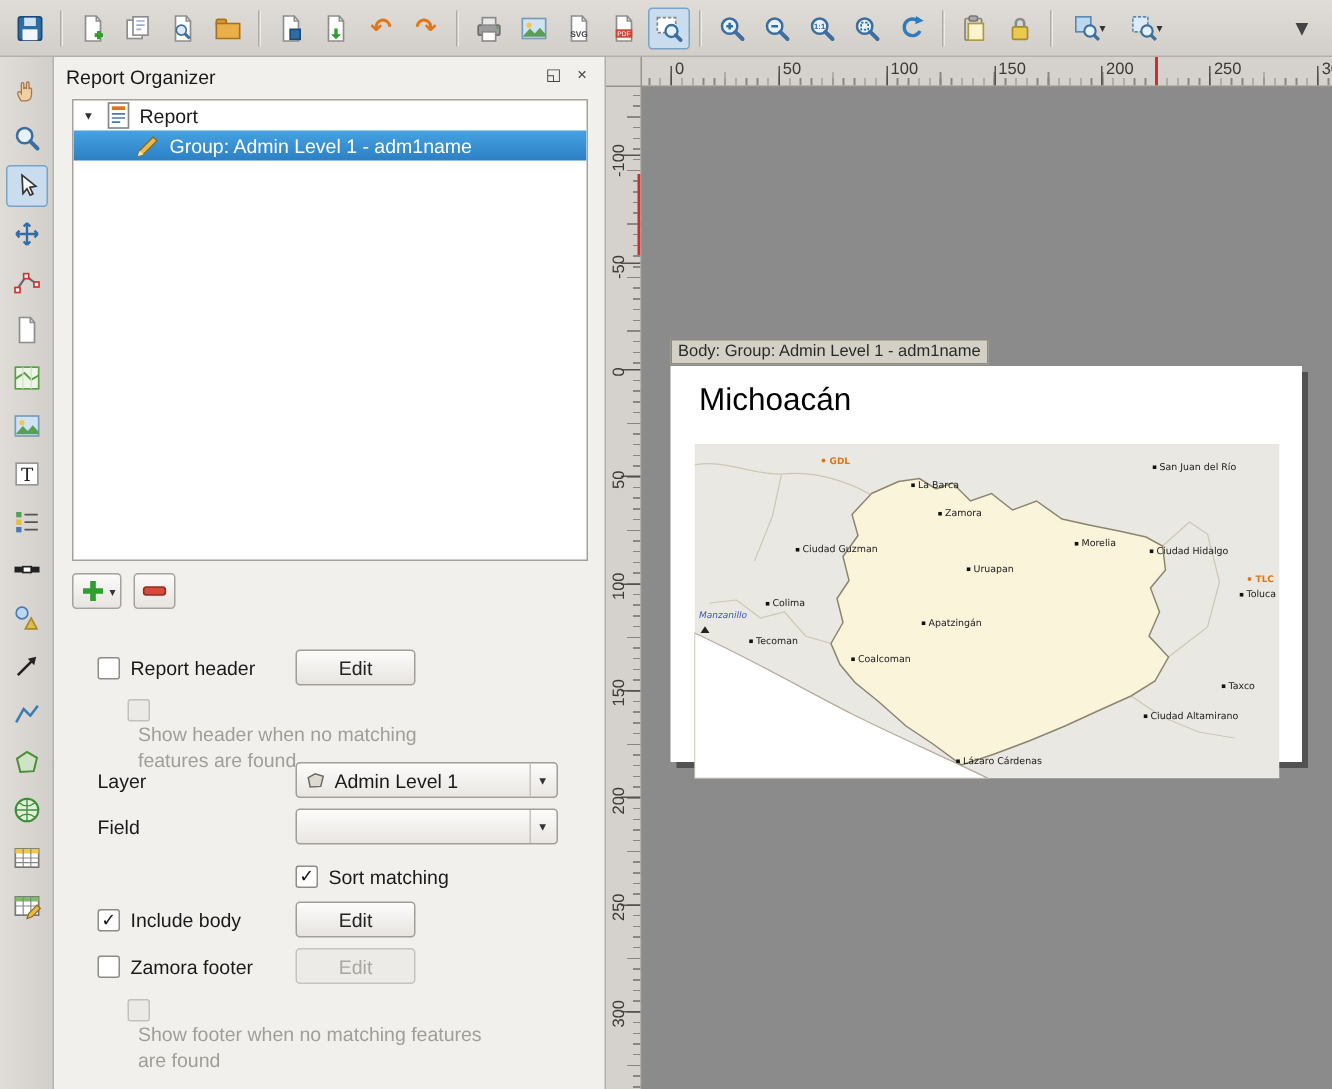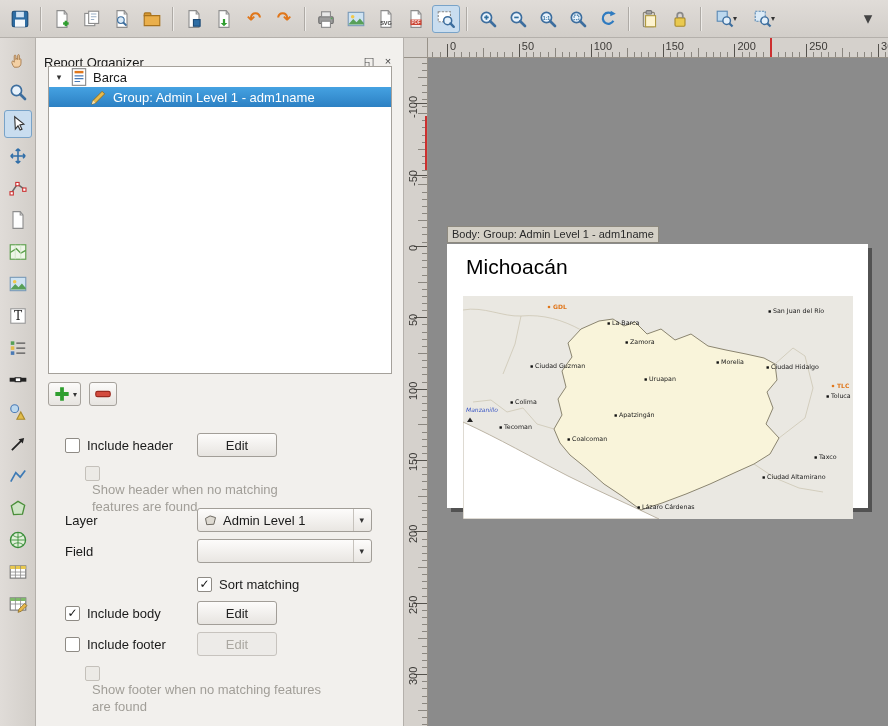--- a/index.html
+++ b/index.html
@@ -18,21 +18,21 @@
   .tbtn.pressed{background:#c9ddef;border:1px solid #79a3c8;}
   .tbtn .glyph{font-size:17px;font-weight:bold;line-height:1;}
   .tbtn .caret{font-size:8px;color:#333;margin-left:-2px;}
   .tbtn.with-caret{width:36px;}
   .tsep{width:1px;height:24px;background:#aeaaa5;border-right:1px solid #edebe8;margin:0 4px;flex:0 0 auto;}
   .tspacer{flex:1 1 auto;}
 
   
   .panel{position:absolute;left:36px;top:38px;width:368px;bottom:0;background:#f2f0ed;
     box-sizing:border-box;border-right:1px solid #b4b0ab;}
-  .panel-header{height:26px;display:flex;align-items:center;padding:11px 8px;}
+  .panel-header{height:26px;display:flex;align-items:center;padding:0 8px;}
   .panel-title{font-size:13px;color:#1a1a1a;}
   .panel-btns{margin-left:auto;display:flex;gap:5px;}
   .pbtn{width:14px;height:14px;font-size:11px;line-height:13px;text-align:center;color:#444;cursor:default;}
 
   .tree{position:absolute;left:12px;top:28px;width:344px;height:308px;background:#fff;
     border:1px solid #a5a19b;box-sizing:border-box;overflow:hidden;}
   .tree-row{height:20px;display:flex;align-items:center;gap:4px;padding-left:4px;font-size:13px;white-space:nowrap;}
   .tree-row .expander{width:12px;font-size:9px;color:#333;text-align:center;}
   .tree-row.selected{background:linear-gradient(#45a2e2,#2c80c3);color:#fff;padding-left:40px;}
   .ticon svg{display:block;}
@@ -397,21 +397,21 @@
     <div class="tree">
       <div class="tree-row">
         <span class="expander">▾</span>
         <span class="ticon">
             <svg width="20" height="20" viewBox="0 0 18 18">
               <rect x="3" y="1.5" width="12" height="15" fill="#fff" stroke="#888"></rect>
               <rect x="5" y="3.5" width="8" height="2.2" fill="#e0761a"></rect>
               <path d="M5,8 h8 M5,10.5 h8 M5,13 h5" stroke="#4a7ab5" stroke-width="1"></path>
             </svg>
           </span>
-        <span>Barca</span>
+        <span>Report</span>
       </div>
       <div class="tree-row selected">
         <span class="ticon">
             <svg width="20" height="20" viewBox="0 0 18 18">
               <path d="M2.5,15.5 l1.1,-3.4 8.2,-8.2 2.3,2.3 -8.2,8.2 z" fill="#e8bb4d" stroke="#8a6a20" stroke-width="0.8"></path>
               <path d="M2.5,15.5 l1.1,-3.4 2.3,2.3 z" fill="#f4e3bd"></path>
             </svg>
           </span>
         <span>Group: Admin Level 1 - adm1name</span>
       </div>
@@ -431,21 +431,21 @@
             <svg width="20" height="20" viewBox="0 0 18 18">
               <rect x="2.5" y="6.6" width="13" height="4.8" rx="1.6" fill="#d34b3e" stroke="#9a2a20"></rect>
             </svg>
           </span>
       </div>
     </div>
 
     <div class="crow" style="top:394px">
       <span class="cbwrap">
         <span class="cb"></span>
-        <span class="clabel">Include header</span>
+        <span class="clabel">Report header</span>
       </span>
       <div class="btn">Edit</div>
     </div>
 
     <div class="crow indent" style="top:426px">
       <span class="cb disabled" style="margin-top:2px"></span>
       <span class="clabel disabled wrap">Show header when no matching features are found</span>
     </div>
 
     <div class="crow" style="top:469px">
@@ -480,21 +480,21 @@
       <span class="cbwrap">
         <span class="cb checked"></span>
         <span class="clabel">Include body</span>
       </span>
       <div class="btn">Edit</div>
     </div>
 
     <div class="crow" style="top:593px">
       <span class="cbwrap">
         <span class="cb"></span>
-        <span class="clabel">Include footer</span>
+        <span class="clabel">Zamora footer</span>
       </span>
       <div class="btn disabled">Edit</div>
     </div>
 
     <div class="crow indent" style="top:626px">
       <span class="cb disabled" style="margin-top:2px"></span>
       <span class="clabel disabled wrap">Show footer when no matching features are found</span>
     </div>
   </div>
 

